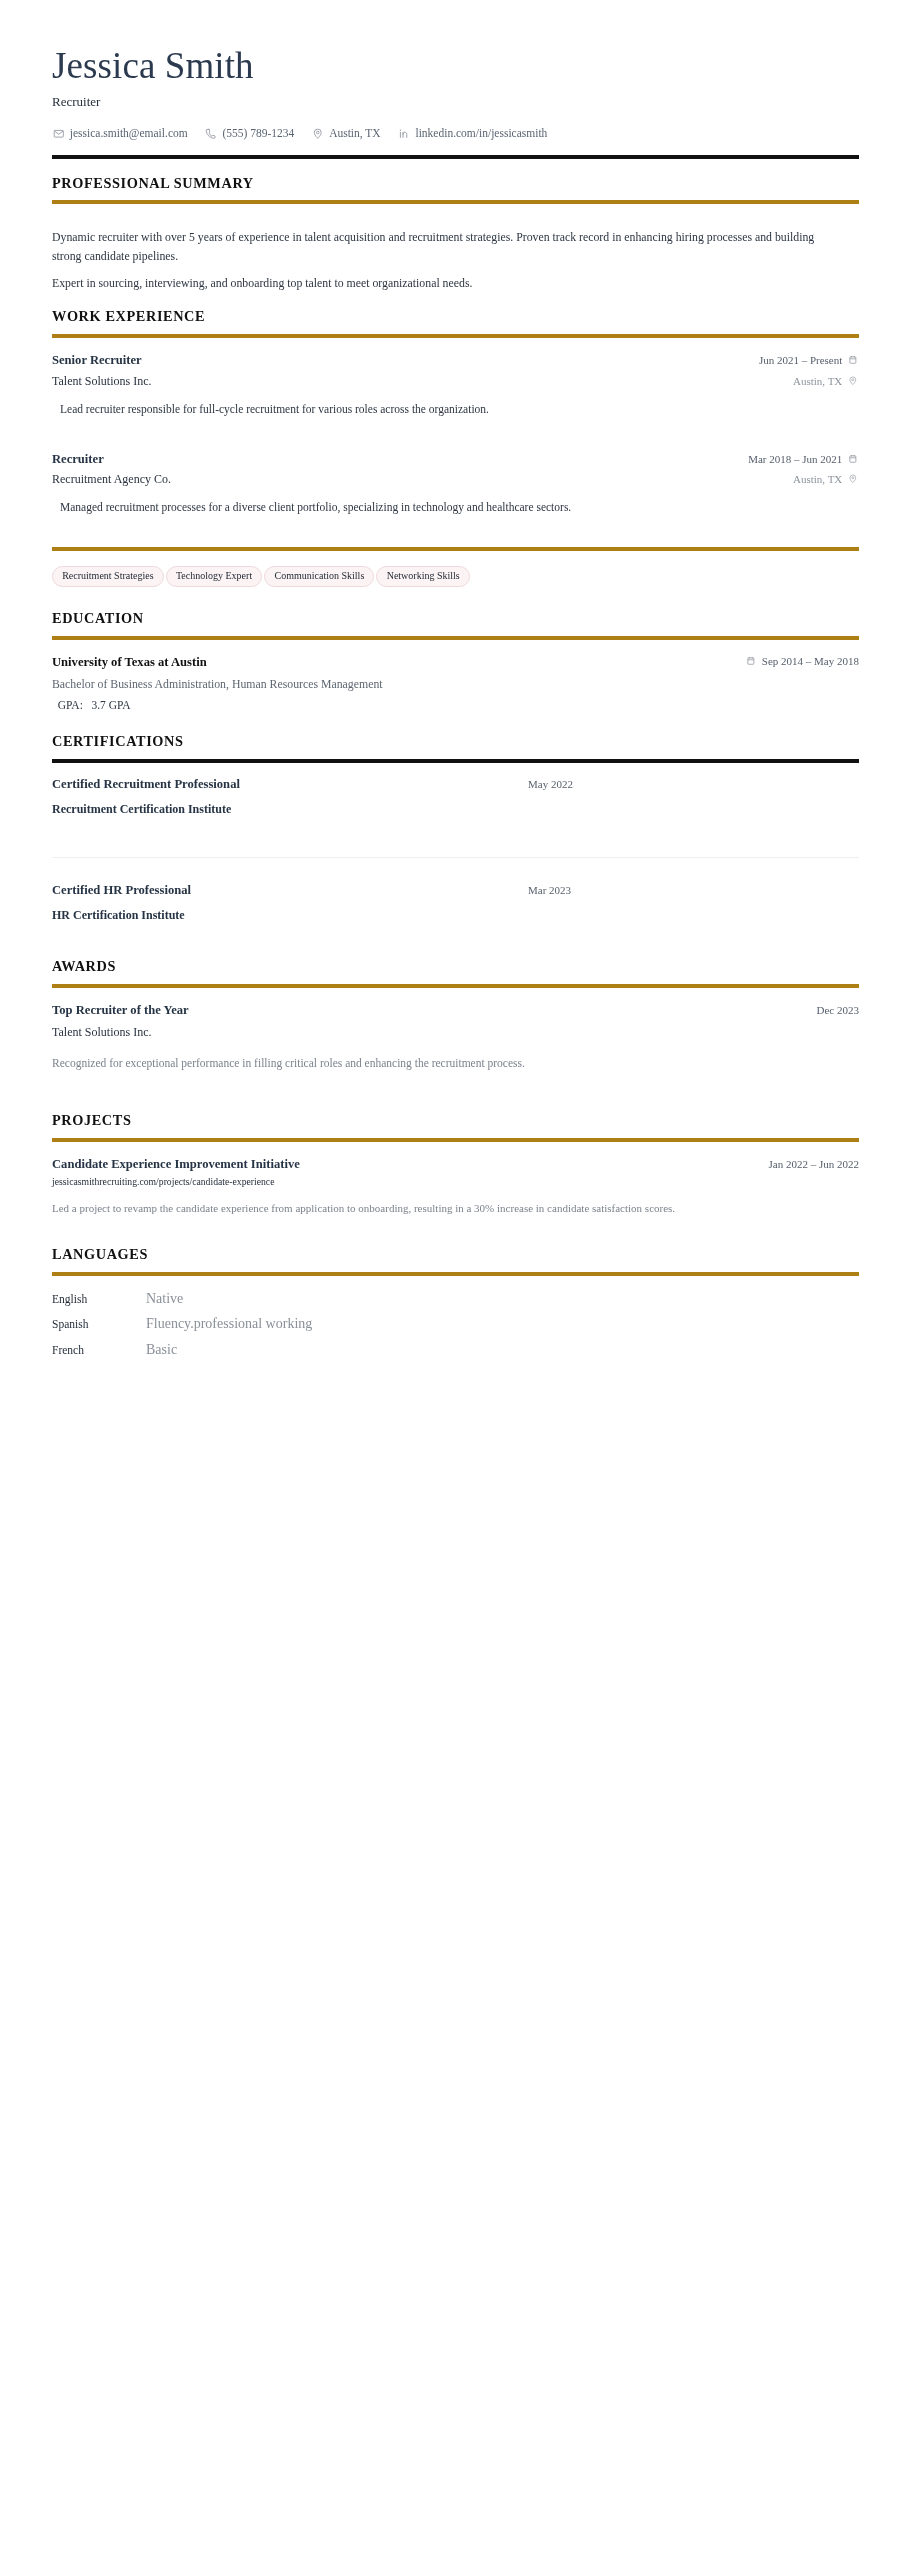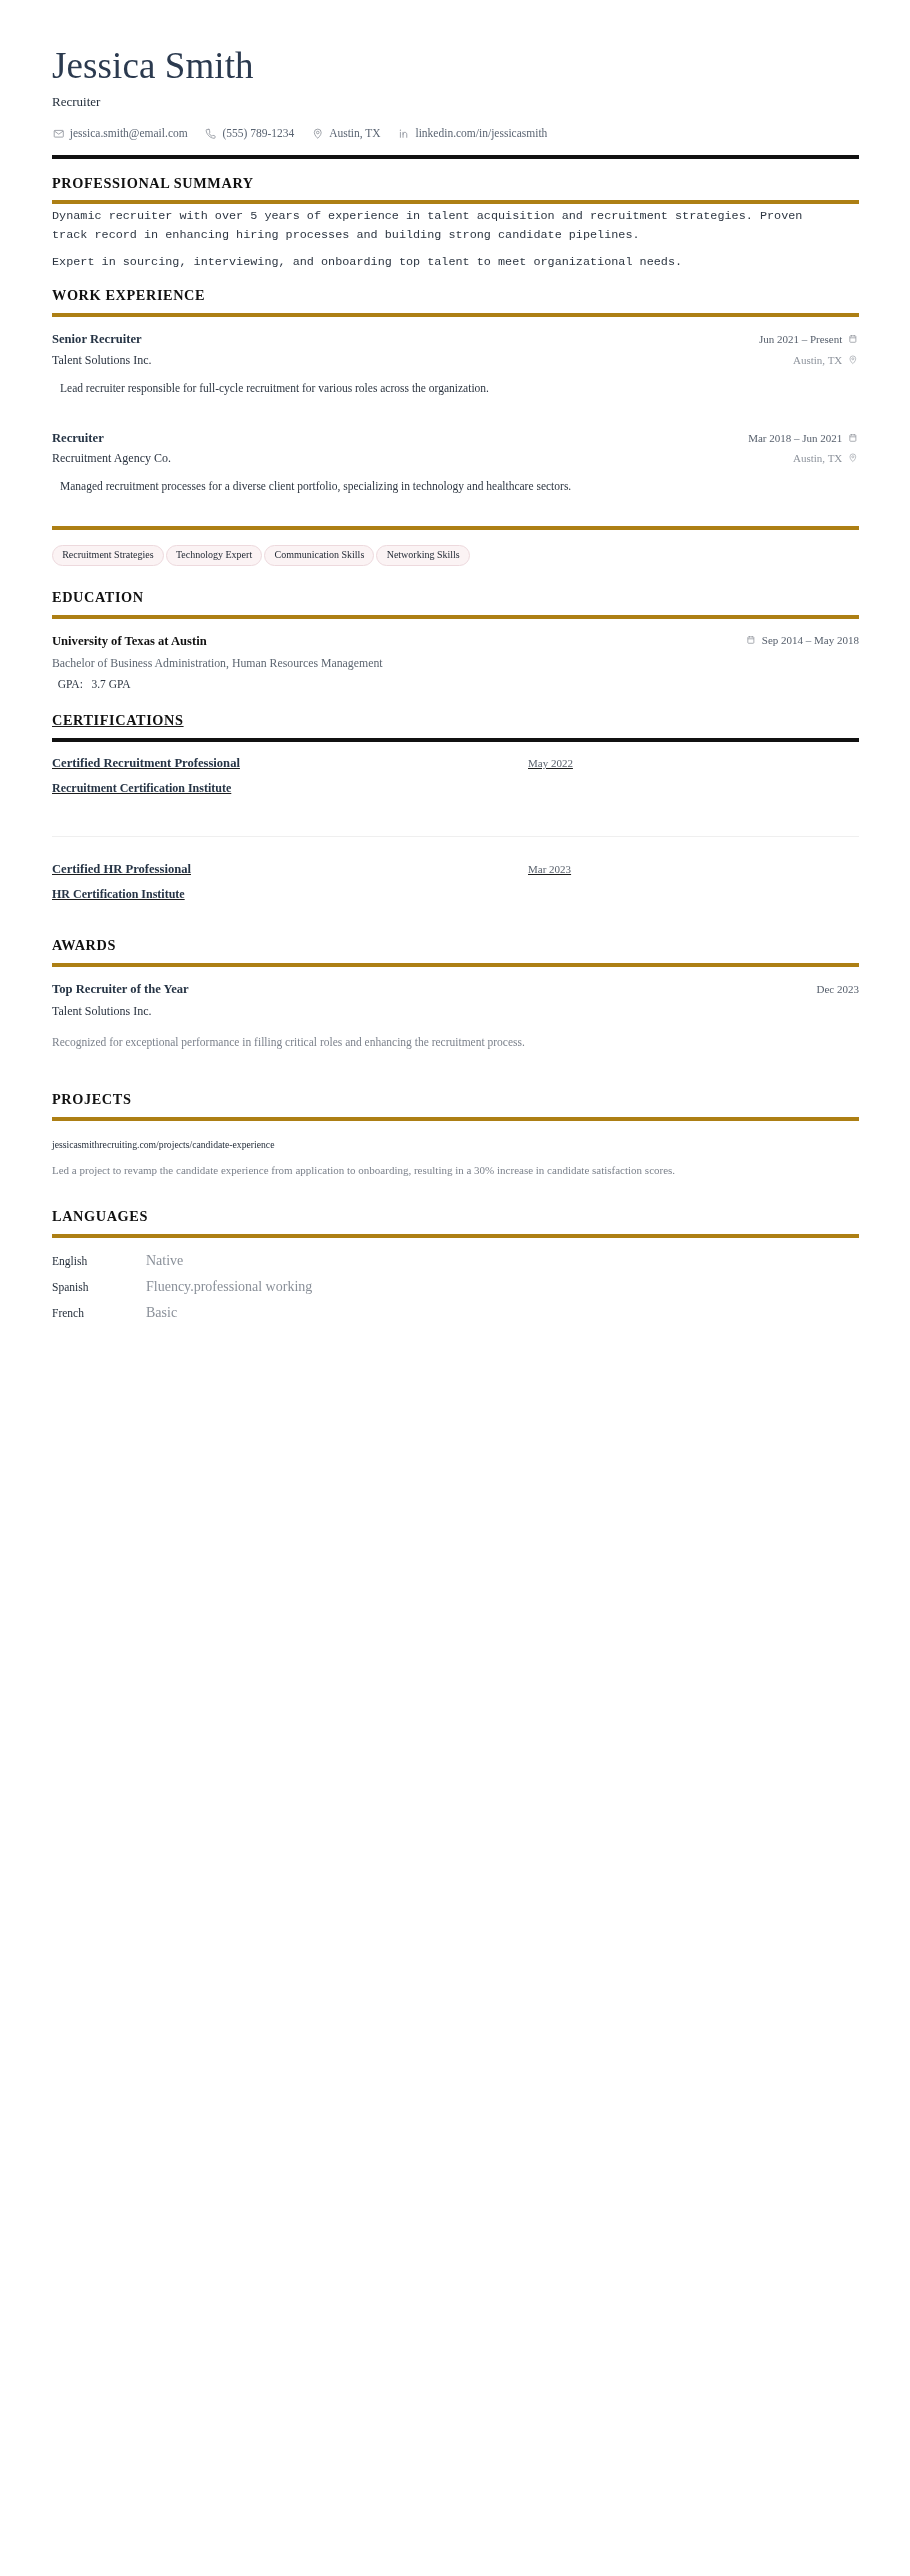--- a/index.html
+++ b/index.html
@@ -38,21 +38,21 @@
     font-weight:bold;
     letter-spacing:0.6px;
     color:#111111;
     margin:0 0 9.2px 0;
     line-height:1.1;
   }
   .rule-gold { height:4px; background:#AD7F14; width:100%; }
   .rule-black { height:4px; background:#111111; width:100%; }
 
   
-  .summary-body { padding-top:3px;font-family:Liberation Mono, monospace; }
+  .summary-body { padding-top:24px; }
   .summary-p { font-size:11.8px; line-height:1.55; color:#2d3642; margin:0 0 9.2px 0; max-width:786px; }
 
   
   .entries { padding-top:13.8px; }
   .entry { margin-bottom:17px; }
   .entry:last-child { margin-bottom:3.4px; }
 
   .entry-line { display:flex; align-items:baseline; justify-content:space-between; gap:8px; }
   .entry-title { font-size:12.6px; font-weight:bold; color:#263445; line-height:1.3; }
   .entry-title.plain { color:#111; }
@@ -261,21 +261,21 @@
         </div>
         <div class="edu-degree">Bachelor of Business Administration, Human Resources Management</div>
         <div class="edu-gpa">
           <span class="gpa-label">GPA:</span>
           <span style="margin-left:5.7px;">3.7 GPA</span>
         </div>
       </div>
     </div>
   </div>
 
-  <div class="section" style="margin-top:23px;text-decoration:underline;">
+  <div class="section" style="margin-top:23px;">
     <div class="section-title">CERTIFICATIONS</div>
     <div class="rule-black"></div>
     <div class="entries">
 
       <div class="entry" style="margin-bottom:0;">
         <div class="cert-line">
           <span class="cert-title">Certified Recruitment Professional</span>
           <span class="cert-date">May 2022</span>
         </div>
         <div class="cert-issuer">Recruitment Certification Institute</div>
@@ -306,20 +306,24 @@
         <div class="entry-desc muted" style="margin-top:15px;">Recognized for exceptional performance in filling critical roles and enhancing the recruitment process.</div>
       </div>
     </div>
   </div>
 
   <div class="section" style="margin-top:40px;">
     <div class="section-title">PROJECTS</div>
     <div class="rule-gold"></div>
     <div class="entries">
       <div class="entry">
+        <div class="entry-line">
+          <span class="entry-title">Candidate Experience Improvement Initiative</span>
+          <span class="entry-meta">Jan 2022 – Jun 2022</span>
+        </div>
         <div class="entry-url">jessicasmithrecruiting.com/projects/candidate-experience</div>
         <div class="entry-desc muted" style="margin-top:12.6px;font-size:11px;">Led a project to revamp the candidate experience from application to onboarding, resulting in a 30% increase in candidate satisfaction scores.</div>
       </div>
     </div>
   </div>
 
   <div class="section" style="margin-top:30px;">
     <div class="section-title">LANGUAGES</div>
     <div class="rule-gold"></div>
     <div class="lang-body">

